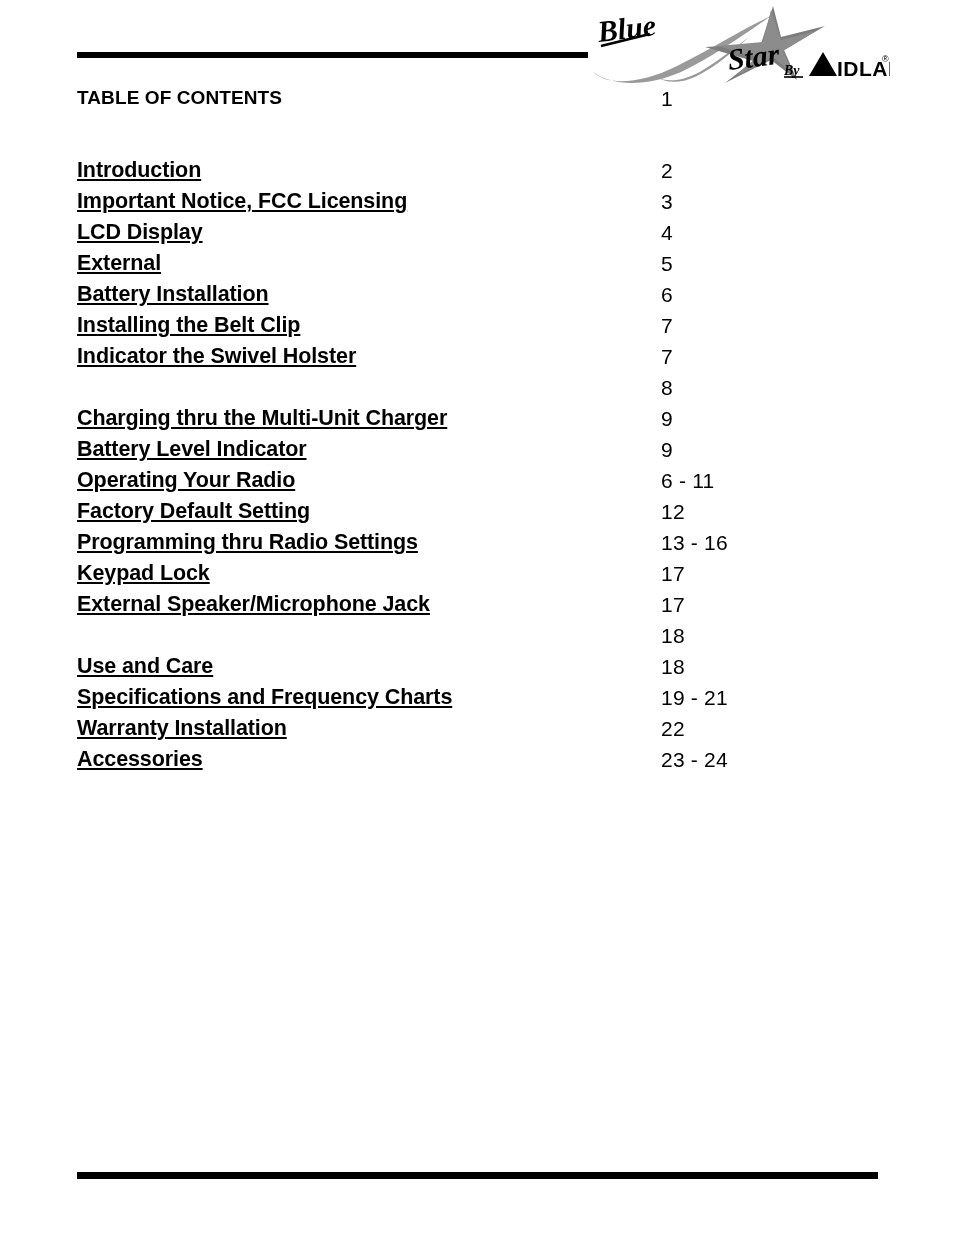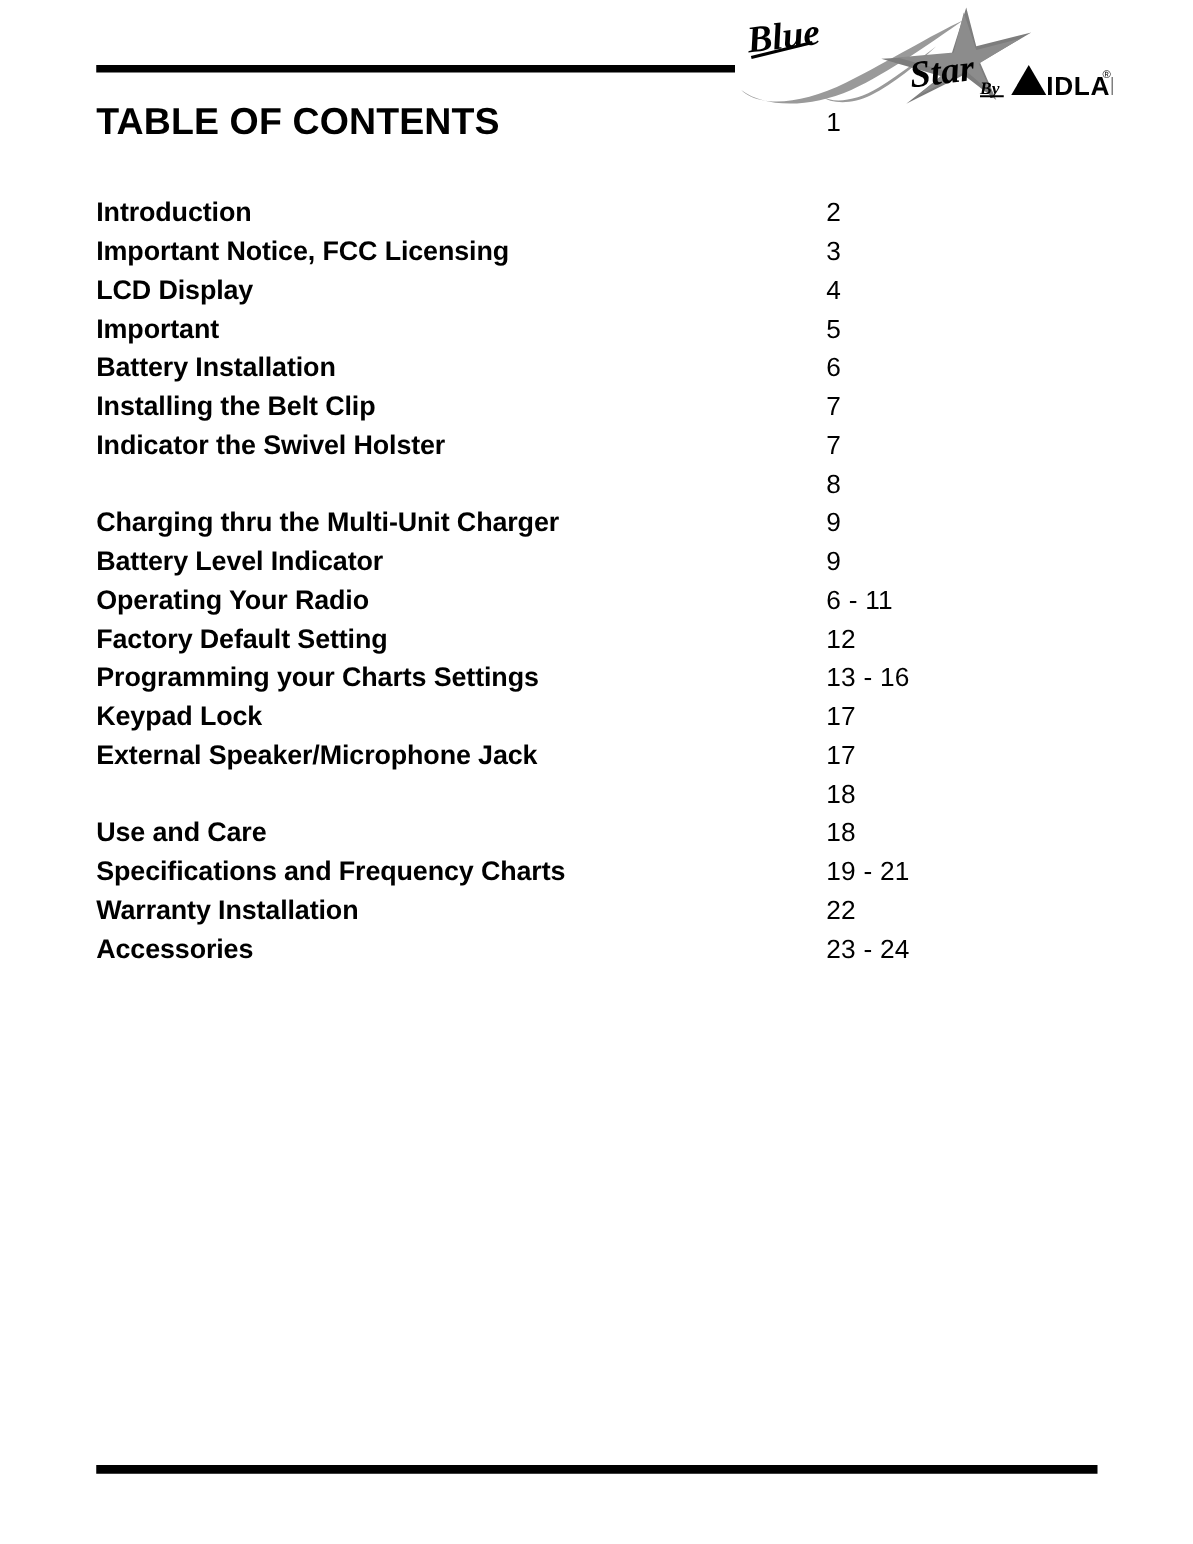--- a/index.html
+++ b/index.html
@@ -58,21 +58,21 @@
     position: absolute;
     left: 77px;
     top: 80px;
     width: 700px;
     height: 40px;
   }
   .page-title {
     position: absolute;
     left: 0;
     top: 0;
-    font-size: 30px;
+    font-size: 19px;
     font-weight: bold;
     letter-spacing: 0.1px;
     line-height: 36px;
     white-space: nowrap;
   }
   .title-page-num {
     position: absolute;
     left: 584px;
     top: 4px;
     font-size: 21px;
@@ -94,20 +94,21 @@
     line-height: 31px;
     white-space: nowrap;
   }
   .toc-label {
     position: absolute;
     left: 0;
     top: 0;
     font-size: 21.5px;
     font-weight: bold;
     letter-spacing: -0.1px;
+    text-decoration: underline;
   }
   .toc-pages {
     position: absolute;
     left: 584px;
     top: 0;
     font-size: 21px;
     font-weight: normal;
     letter-spacing: 0.2px;
   }
 </style>
@@ -154,21 +155,21 @@
     </div>
     <div class="toc-row">
       <span class="toc-label">Important Notice, FCC Licensing</span>
       <span class="toc-pages">3</span>
     </div>
     <div class="toc-row">
       <span class="toc-label">LCD Display</span>
       <span class="toc-pages">4</span>
     </div>
     <div class="toc-row">
-      <span class="toc-label">Important</span>
+      <span class="toc-label">External</span>
       <span class="toc-pages">5</span>
     </div>
     <div class="toc-row">
       <span class="toc-label">Battery Installation</span>
       <span class="toc-pages">6</span>
     </div>
     <div class="toc-row">
       <span class="toc-label">Installing the Belt Clip</span>
       <span class="toc-pages">7</span>
     </div>
@@ -189,21 +190,21 @@
     </div>
     <div class="toc-row">
       <span class="toc-label">Operating Your Radio</span>
       <span class="toc-pages">6 - 11</span>
     </div>
     <div class="toc-row">
       <span class="toc-label">Factory Default Setting</span>
       <span class="toc-pages">12</span>
     </div>
     <div class="toc-row">
-      <span class="toc-label">Programming your Charts Settings</span>
+      <span class="toc-label">Programming thru Radio Settings</span>
       <span class="toc-pages">13 - 16</span>
     </div>
     <div class="toc-row">
       <span class="toc-label">Keypad Lock</span>
       <span class="toc-pages">17</span>
     </div>
     <div class="toc-row">
       <span class="toc-label">External Speaker/Microphone Jack</span>
       <span class="toc-pages">17</span>
     </div>

